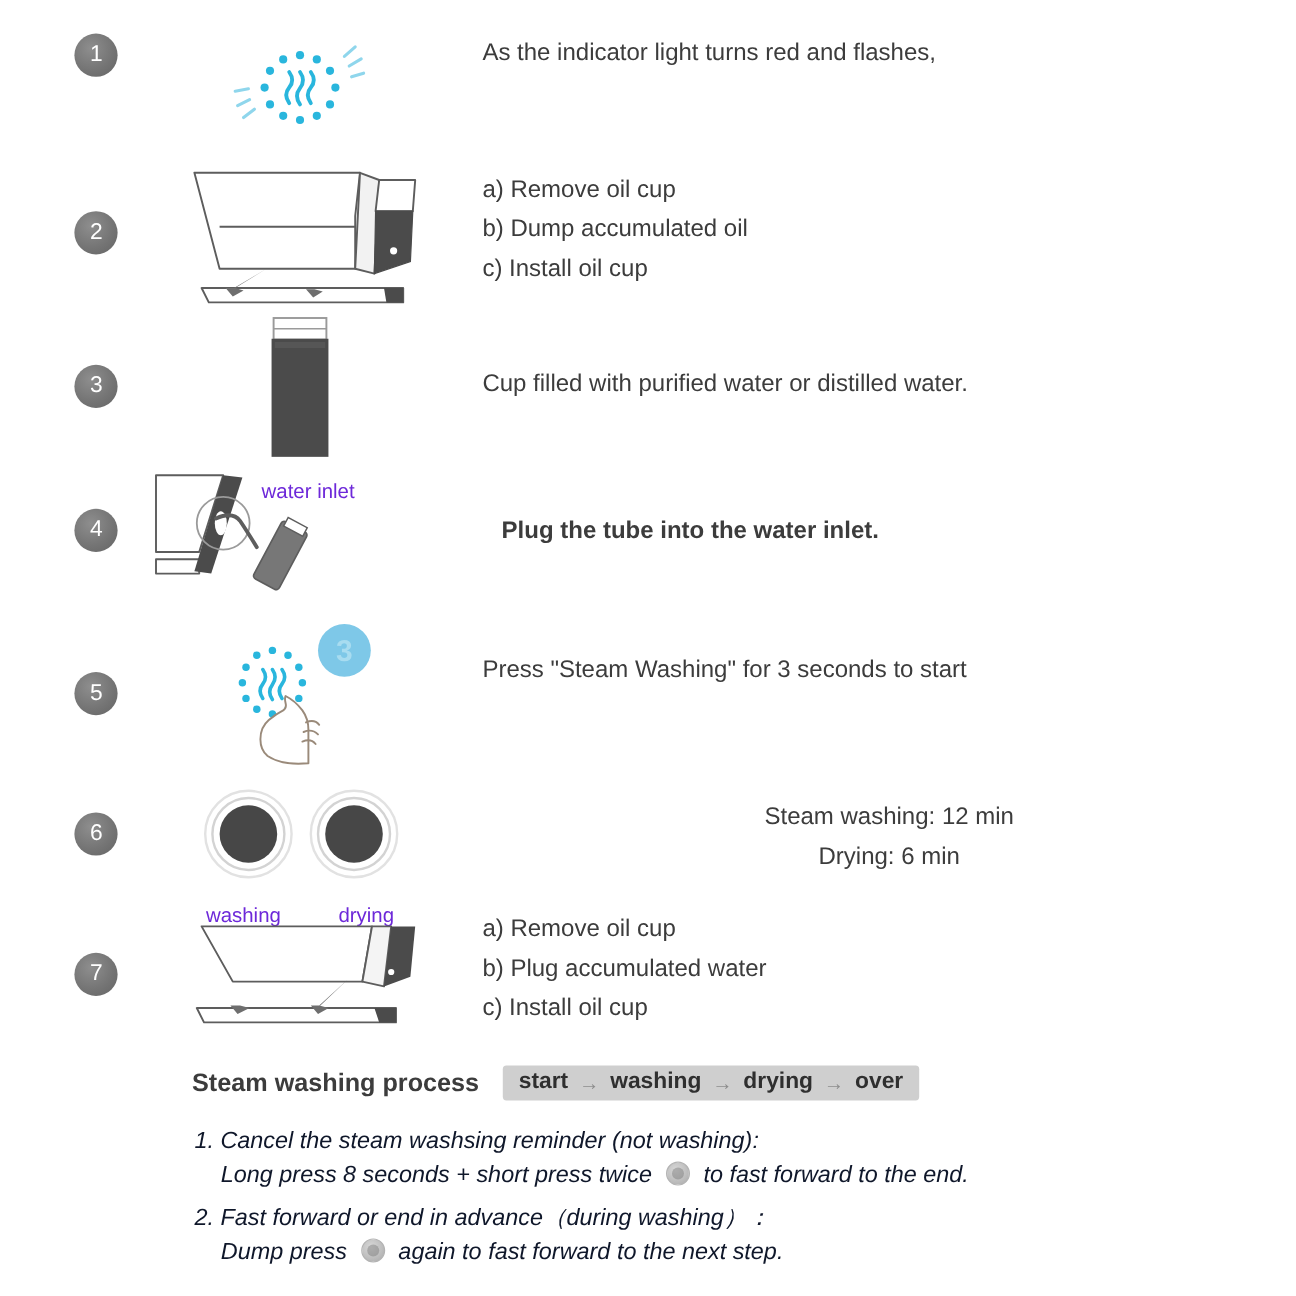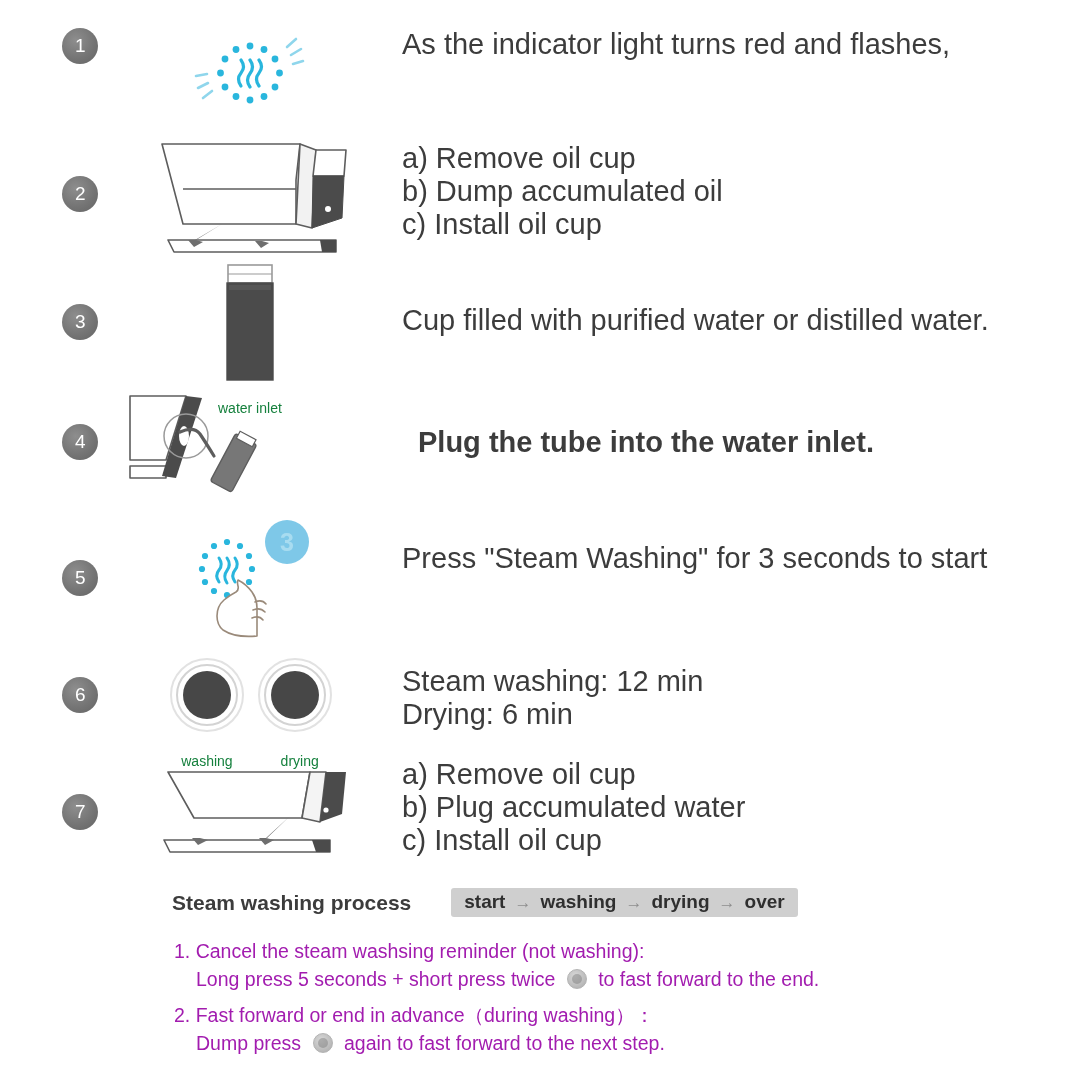--- a/index.html
+++ b/index.html
@@ -60,43 +60,43 @@
     display: flex;
     justify-content: center;
   }
 
   .text-col {
     flex: 1 1 auto;
     padding-left: 12px;
   }
 
   .body-line {
-    font-size: 29px;
+    font-size: 20px;
     line-height: 33px;
     color: #3c3c3c;
     white-space: nowrap;
   }
 
   
   .steam-icon { position: relative; }
 
   
   svg { display: block; overflow: visible; }
 
   .cap-row {
     position: absolute;
     display: flex;
-    font-size: 14px;
-    color: #15803d;
+    font-size: 17px;
+    color: #6d28d9;
   }
 
   
   .footer {
     position: absolute;
-    left: 12px;
+    left: 0;
     width: 888px;
   }
 
   .proc-title {
     font-size: 21px;
     font-weight: bold;
     color: #3c3c3c;
   }
 
   .proc-bar {
@@ -113,22 +113,23 @@
   .proc-bar .arw {
     padding: 0 6px;
     color: #8d8d8d;
     font-size: 17px;
     line-height: 1;
   }
 
   .note {
     font-size: 19.5px;
     line-height: 28px;
-    color: #a21caf;
+    color: #0f172a;
     white-space: nowrap;
+    font-style: italic;
   }
   .note .sub { display: block; padding-left: 22px; }
 
   .btn-glyph {
     display: inline-block;
     width: 18px;
     height: 18px;
     border-radius: 50%;
     background: radial-gradient(circle at 40% 34%, #d8d8d8 0%, #bdbdbd 60%, #a9a9a9 100%);
     border: 1px solid #b3b3b3;
@@ -331,21 +332,21 @@
             <circle cx="140" cy="40" r="30" fill="none" stroke="#d3d3d3" stroke-width="2"></circle>
             <circle cx="140" cy="40" r="24" fill="#474747"></circle>
           </g>
         </svg>
       </span>
       <span class="cap-row" style="position:relative;left:0;top:2px;gap:48px;">
         <span>washing</span>
         <span>drying</span>
       </span>
     </div>
-    <div class="text-col" style="padding-top:10px;">
+    <div class="text-col" style="padding-top:10px;text-align:center;">
       <div class="body-line">Steam washing: 12 min</div>
       <div class="body-line">Drying: 6 min</div>
     </div>
   </div>
 
   <div class="step" style="top:758px;">
     <div class="badge-col" style="padding-top:36px;">
       <div class="badge">7</div>
     </div>
     <div class="art-col">
@@ -371,37 +372,37 @@
     <div class="text-col" style="padding-top:0px;">
       <div class="body-line">a) Remove oil cup</div>
       <div class="body-line">b) Plug accumulated water</div>
       <div class="body-line">c) Install oil cup</div>
     </div>
   </div>
 
   <div class="footer" style="top:888px;">
     <div style="display:flex;align-items:center;padding-left:160px;">
       <div class="proc-title">Steam washing process</div>
-      <div class="proc-bar" style="margin-left:40px;justify-content:space-between;">
+      <div class="proc-bar" style="margin-left:20px;justify-content:space-between;">
         <span class="seg">start</span>
         <span class="arw">→</span>
         <span class="seg">washing</span>
         <span class="arw">→</span>
         <span class="seg">drying</span>
         <span class="arw">→</span>
         <span class="seg">over</span>
       </div>
     </div>
 
     <div style="padding-left:162px;padding-top:20px;">
       <div class="note">
         <span>1.</span>
         <span>Cancel the steam washsing reminder (not washing):</span>
         <span class="sub">
-          <span>Long press 5 seconds + short press twice</span>
+          <span>Long press 8 seconds + short press twice</span>
           <span class="btn-glyph"></span>
           <span>to fast forward to the end.</span>
         </span>
       </div>
       <div class="note" style="padding-top:8px;">
         <span>2.</span>
         <span>Fast forward or end in advance（during washing）：</span>
         <span class="sub">
           <span>Dump press</span>
           <span class="btn-glyph"></span>

